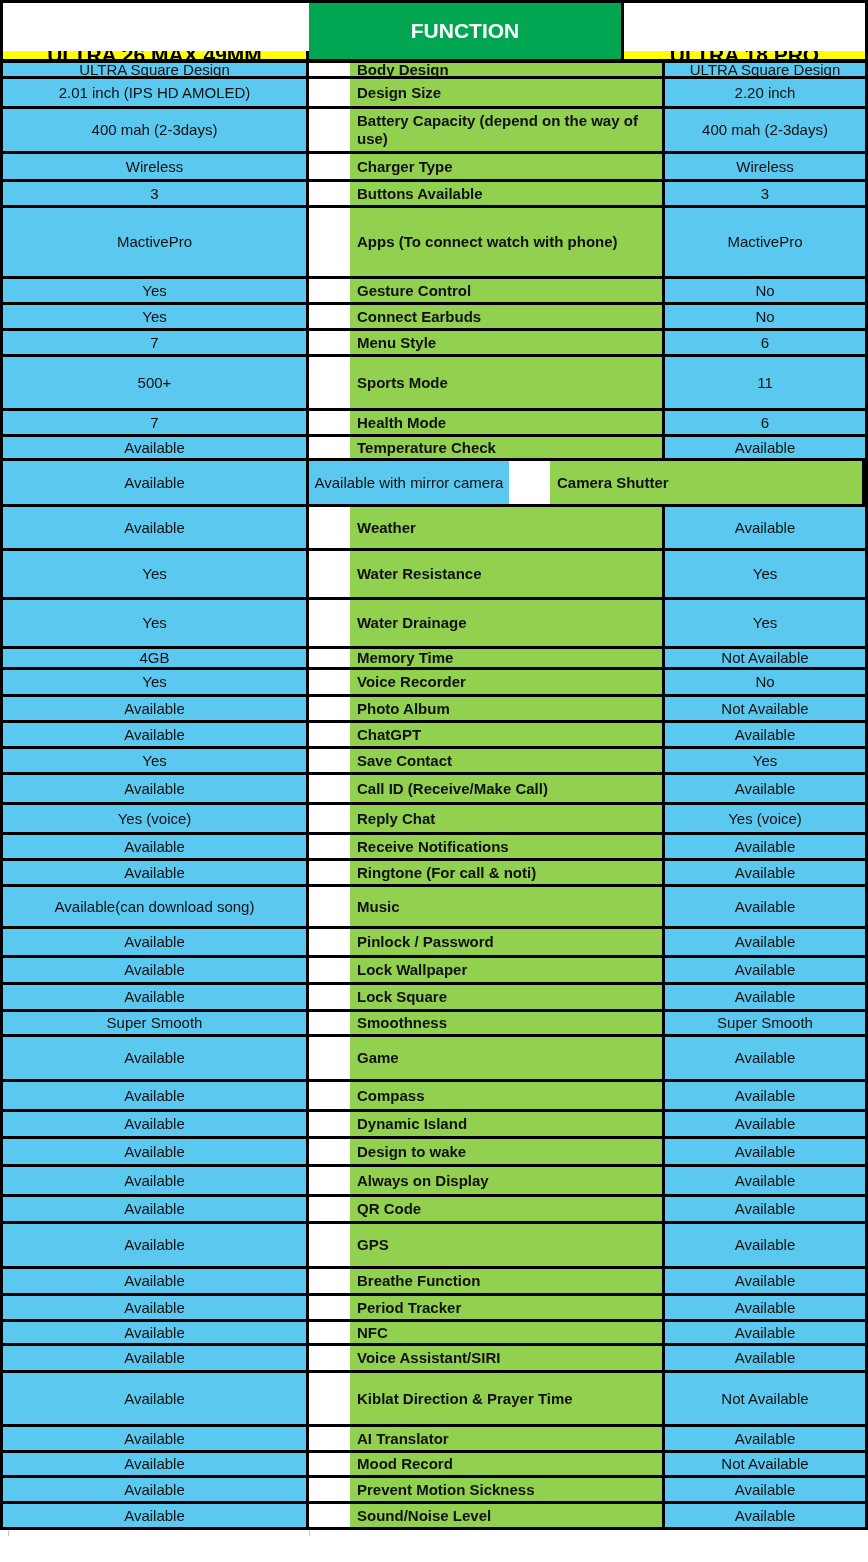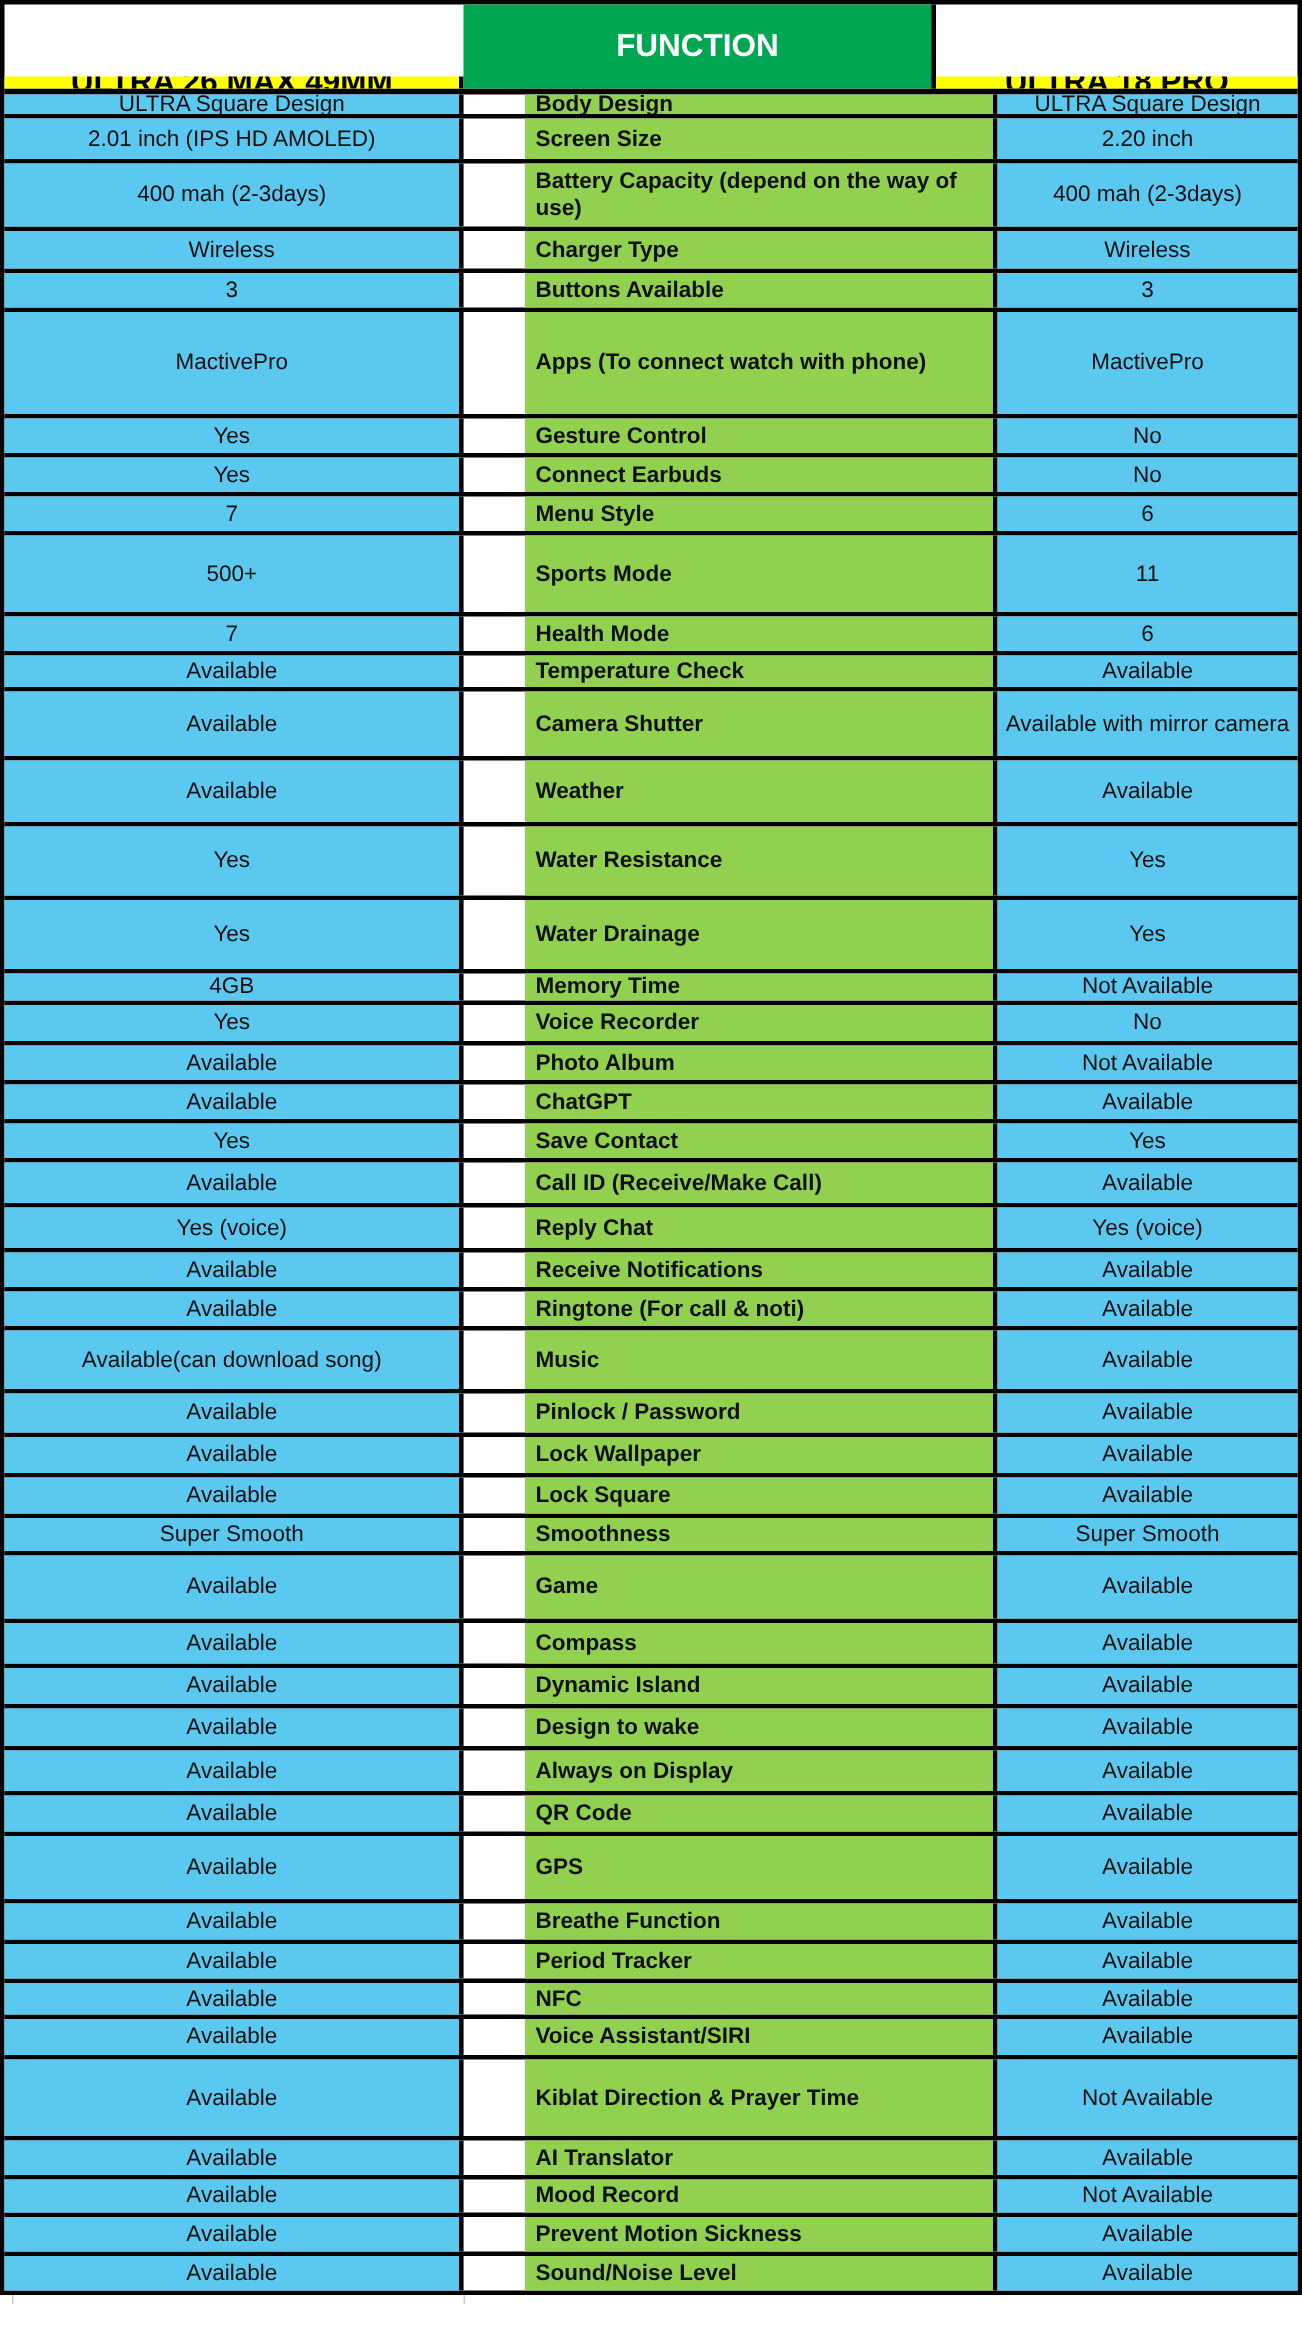--- a/index.html
+++ b/index.html
@@ -124,21 +124,21 @@
     </div>
     <div id="rows">
   <div class="row">
     <div class="cell c-left v-blue">ULTRA Square Design</div>
     <div class="cell c-mid v-green">Body Design</div>
     <div class="cell c-right v-blue">ULTRA Square Design</div>
   </div>
 
   <div class="row">
     <div class="cell c-left v-blue">2.01 inch (IPS HD AMOLED)</div>
-    <div class="cell c-mid v-green">Screen Size</div>
+    <div class="cell c-mid v-green">Design Size</div>
     <div class="cell c-right v-blue">2.20 inch</div>
   </div>
 
   <div class="row">
     <div class="cell c-left v-blue">400 mah (2-3days)</div>
     <div class="cell c-mid v-green">Battery Capacity (depend on the way of use)</div>
     <div class="cell c-right v-blue">400 mah (2-3days)</div>
   </div>
 
   <div class="row">
@@ -190,22 +190,22 @@
   </div>
 
   <div class="row">
     <div class="cell c-left v-blue">Available</div>
     <div class="cell c-mid v-green">Temperature Check</div>
     <div class="cell c-right v-blue">Available</div>
   </div>
 
   <div class="row">
     <div class="cell c-left v-blue">Available</div>
+    <div class="cell c-right v-blue">Available with mirror camera</div>
     <div class="cell c-mid v-green">Camera Shutter</div>
-    <div class="cell c-right v-blue">Available with mirror camera</div>
   </div>
 
   <div class="row">
     <div class="cell c-left v-blue">Available</div>
     <div class="cell c-mid v-green">Weather</div>
     <div class="cell c-right v-blue">Available</div>
   </div>
 
   <div class="row">
     <div class="cell c-left v-blue">Yes</div>

